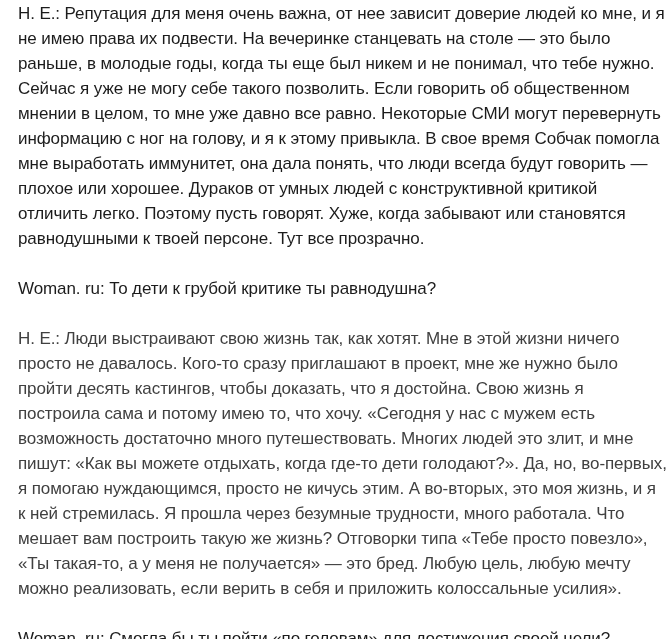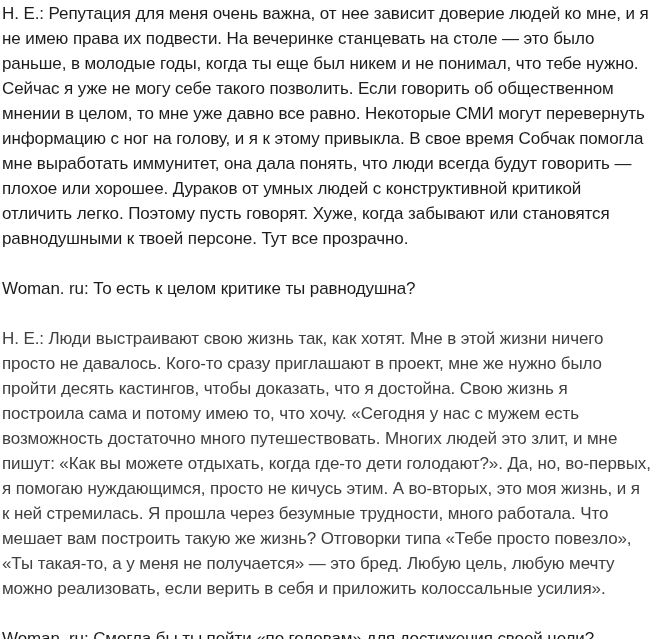--- a/index.html
+++ b/index.html
@@ -12,21 +12,21 @@
     overflow: hidden;
     background: #ffffff;
     font-family: "Liberation Sans", "DejaVu Sans", sans-serif;
   }
   .article {
     box-sizing: border-box;
     width: 670px;
     padding: 1px 0 0 2px;
   }
   .para {
-    margin: 0 0 25px 0;
+    margin: 0 0 25px 16px;
     font-size: 17px;
     line-height: 25px;
     letter-spacing: -0.1px;
     color: #1c1c1c;
     white-space: pre-line;      
     font-weight: 400;
   }
   .para:last-child {
     margin-bottom: 0;
   }
@@ -39,21 +39,21 @@
       <p class="para" style="color: rgb(28, 28, 28);">Н. Е.: Репутация для меня очень важна, от нее зависит доверие людей ко мне, и я
 не имею права их подвести. На вечеринке станцевать на столе — это было
 раньше, в молодые годы, когда ты еще был никем и не понимал, что тебе нужно.
 Сейчас я уже не могу себе такого позволить. Если говорить об общественном
 мнении в целом, то мне уже давно все равно. Некоторые СМИ могут перевернуть
 информацию с ног на голову, и я к этому привыкла. В свое время Собчак помогла
 мне выработать иммунитет, она дала понять, что люди всегда будут говорить —
 плохое или хорошее. Дураков от умных людей с конструктивной критикой
 отличить легко. Поэтому пусть говорят. Хуже, когда забывают или становятся
 равнодушными к твоей персоне. Тут все прозрачно.</p>
-      <p class="para" style="color: rgb(28, 28, 28);">Woman. ru: То есть к целом критике ты равнодушна?</p>
+      <p class="para" style="color: rgb(28, 28, 28);">Woman. ru: То дети к грубой критике ты равнодушна?</p>
       <p class="para" style="color: #404040;">Н. Е.: Люди выстраивают свою жизнь так, как хотят. Мне в этой жизни ничего
 просто не давалось. Кого-то сразу приглашают в проект, мне же нужно было
 пройти десять кастингов, чтобы доказать, что я достойна. Свою жизнь я
 построила сама и потому имею то, что хочу. «Сегодня у нас с мужем есть
 возможность достаточно много путешествовать. Многих людей это злит, и мне
 пишут: «Как вы можете отдыхать, когда где-то дети голодают?». Да, но, во-первых,
 я помогаю нуждающимся, просто не кичусь этим. А во-вторых, это моя жизнь, и я
 к ней стремилась. Я прошла через безумные трудности, много работала. Что
 мешает вам построить такую же жизнь? Отговорки типа «Тебе просто повезло»,
 «Ты такая-то, а у меня не получается» — это бред. Любую цель, любую мечту

